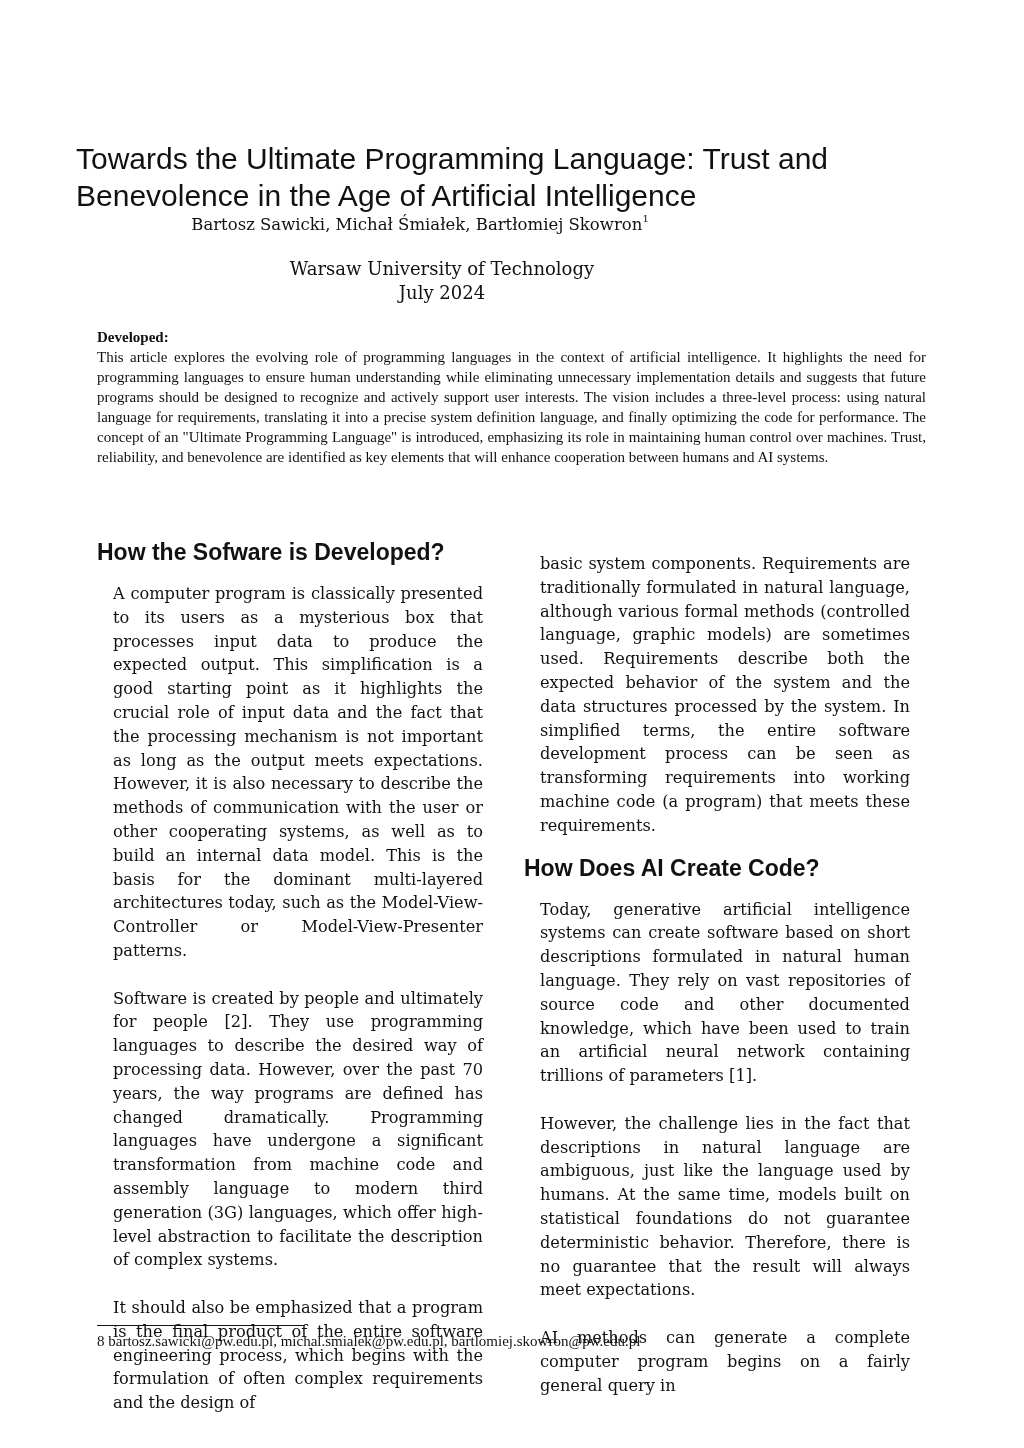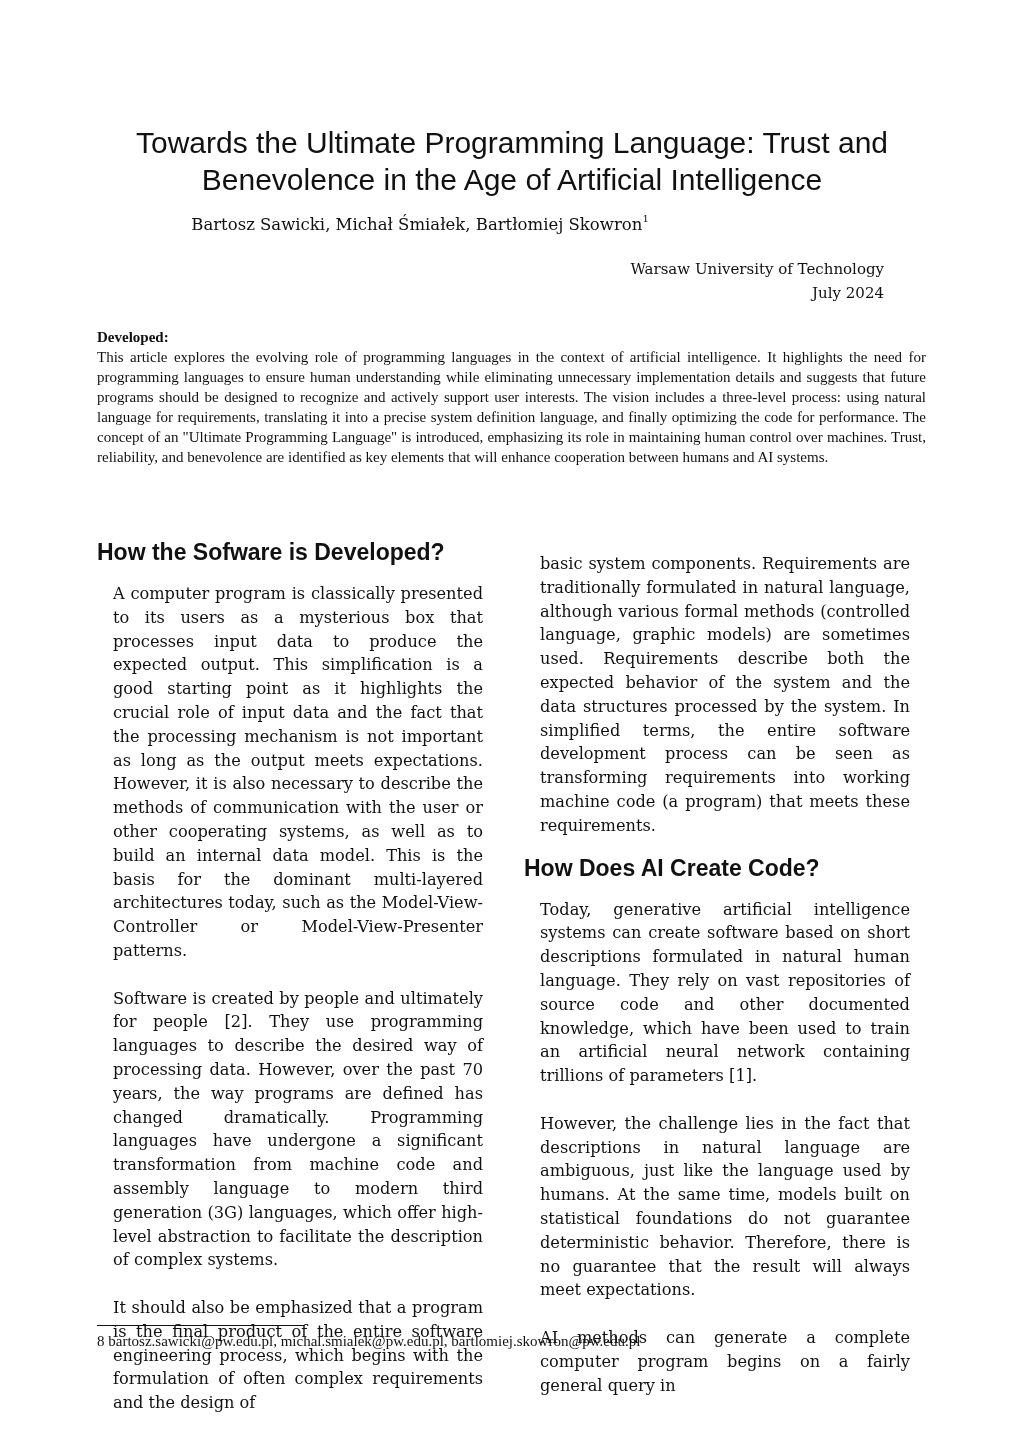--- a/index.html
+++ b/index.html
@@ -1,30 +1,30 @@
 <!DOCTYPE html>
 <html><head>
   <meta charset="utf-8">
   <style>
     html, body { margin: 0; padding: 0; background: #ffffff; }
     body { width: 1024px; height: 1448px; position: relative; overflow: hidden; color: #111; }
     .page { position: absolute; left: 0; top: 0; width: 1024px; height: 1448px; }
     .title {
       position: absolute; left: 60px; width: 904px; top: 124px;
-      text-align: center; font-family: "Liberation Sans", sans-serif;
-      font-size: 30px; line-height: 37px; font-weight: normal; margin: 0; color: #111;
+      text-align: left; font-family: "Liberation Sans", sans-serif;
+      font-size: 30px; line-height: 37px; font-weight: normal; margin: 16px; color: #111;
     }
     .authors {
       position: absolute; left: 0; width: 840px; top: 207px; text-align: center;
       font-family: "DejaVu Serif", serif; font-size: 16.5px; line-height: 24px;
     }
     .authors sup { font-size: 10px; vertical-align: 8px; }
     .affil {
-      position: absolute; left: 0; width: 884px; top: 257px; text-align: right;
-      font-family: "DejaVu Serif", serif; font-size: 15px; line-height: 24px;
+      position: absolute; left: 0; width: 884px; top: 257px; text-align: center;
+      font-family: "DejaVu Serif", serif; font-size: 18px; line-height: 24px;
     }
     .abstract {
       position: absolute; left: 97px; width: 829px; top: 327px;
       font-family: "Liberation Serif", serif; font-size: 15px; line-height: 20px;
       text-align: justify;
     }
     .abstract-label { font-weight: bold; display: block; }
     .col { position: absolute; top: 536px; width: 402px;
       font-family: "DejaVu Serif", serif; font-size: 16.2px; line-height: 23.8px;
       text-align: justify; }

